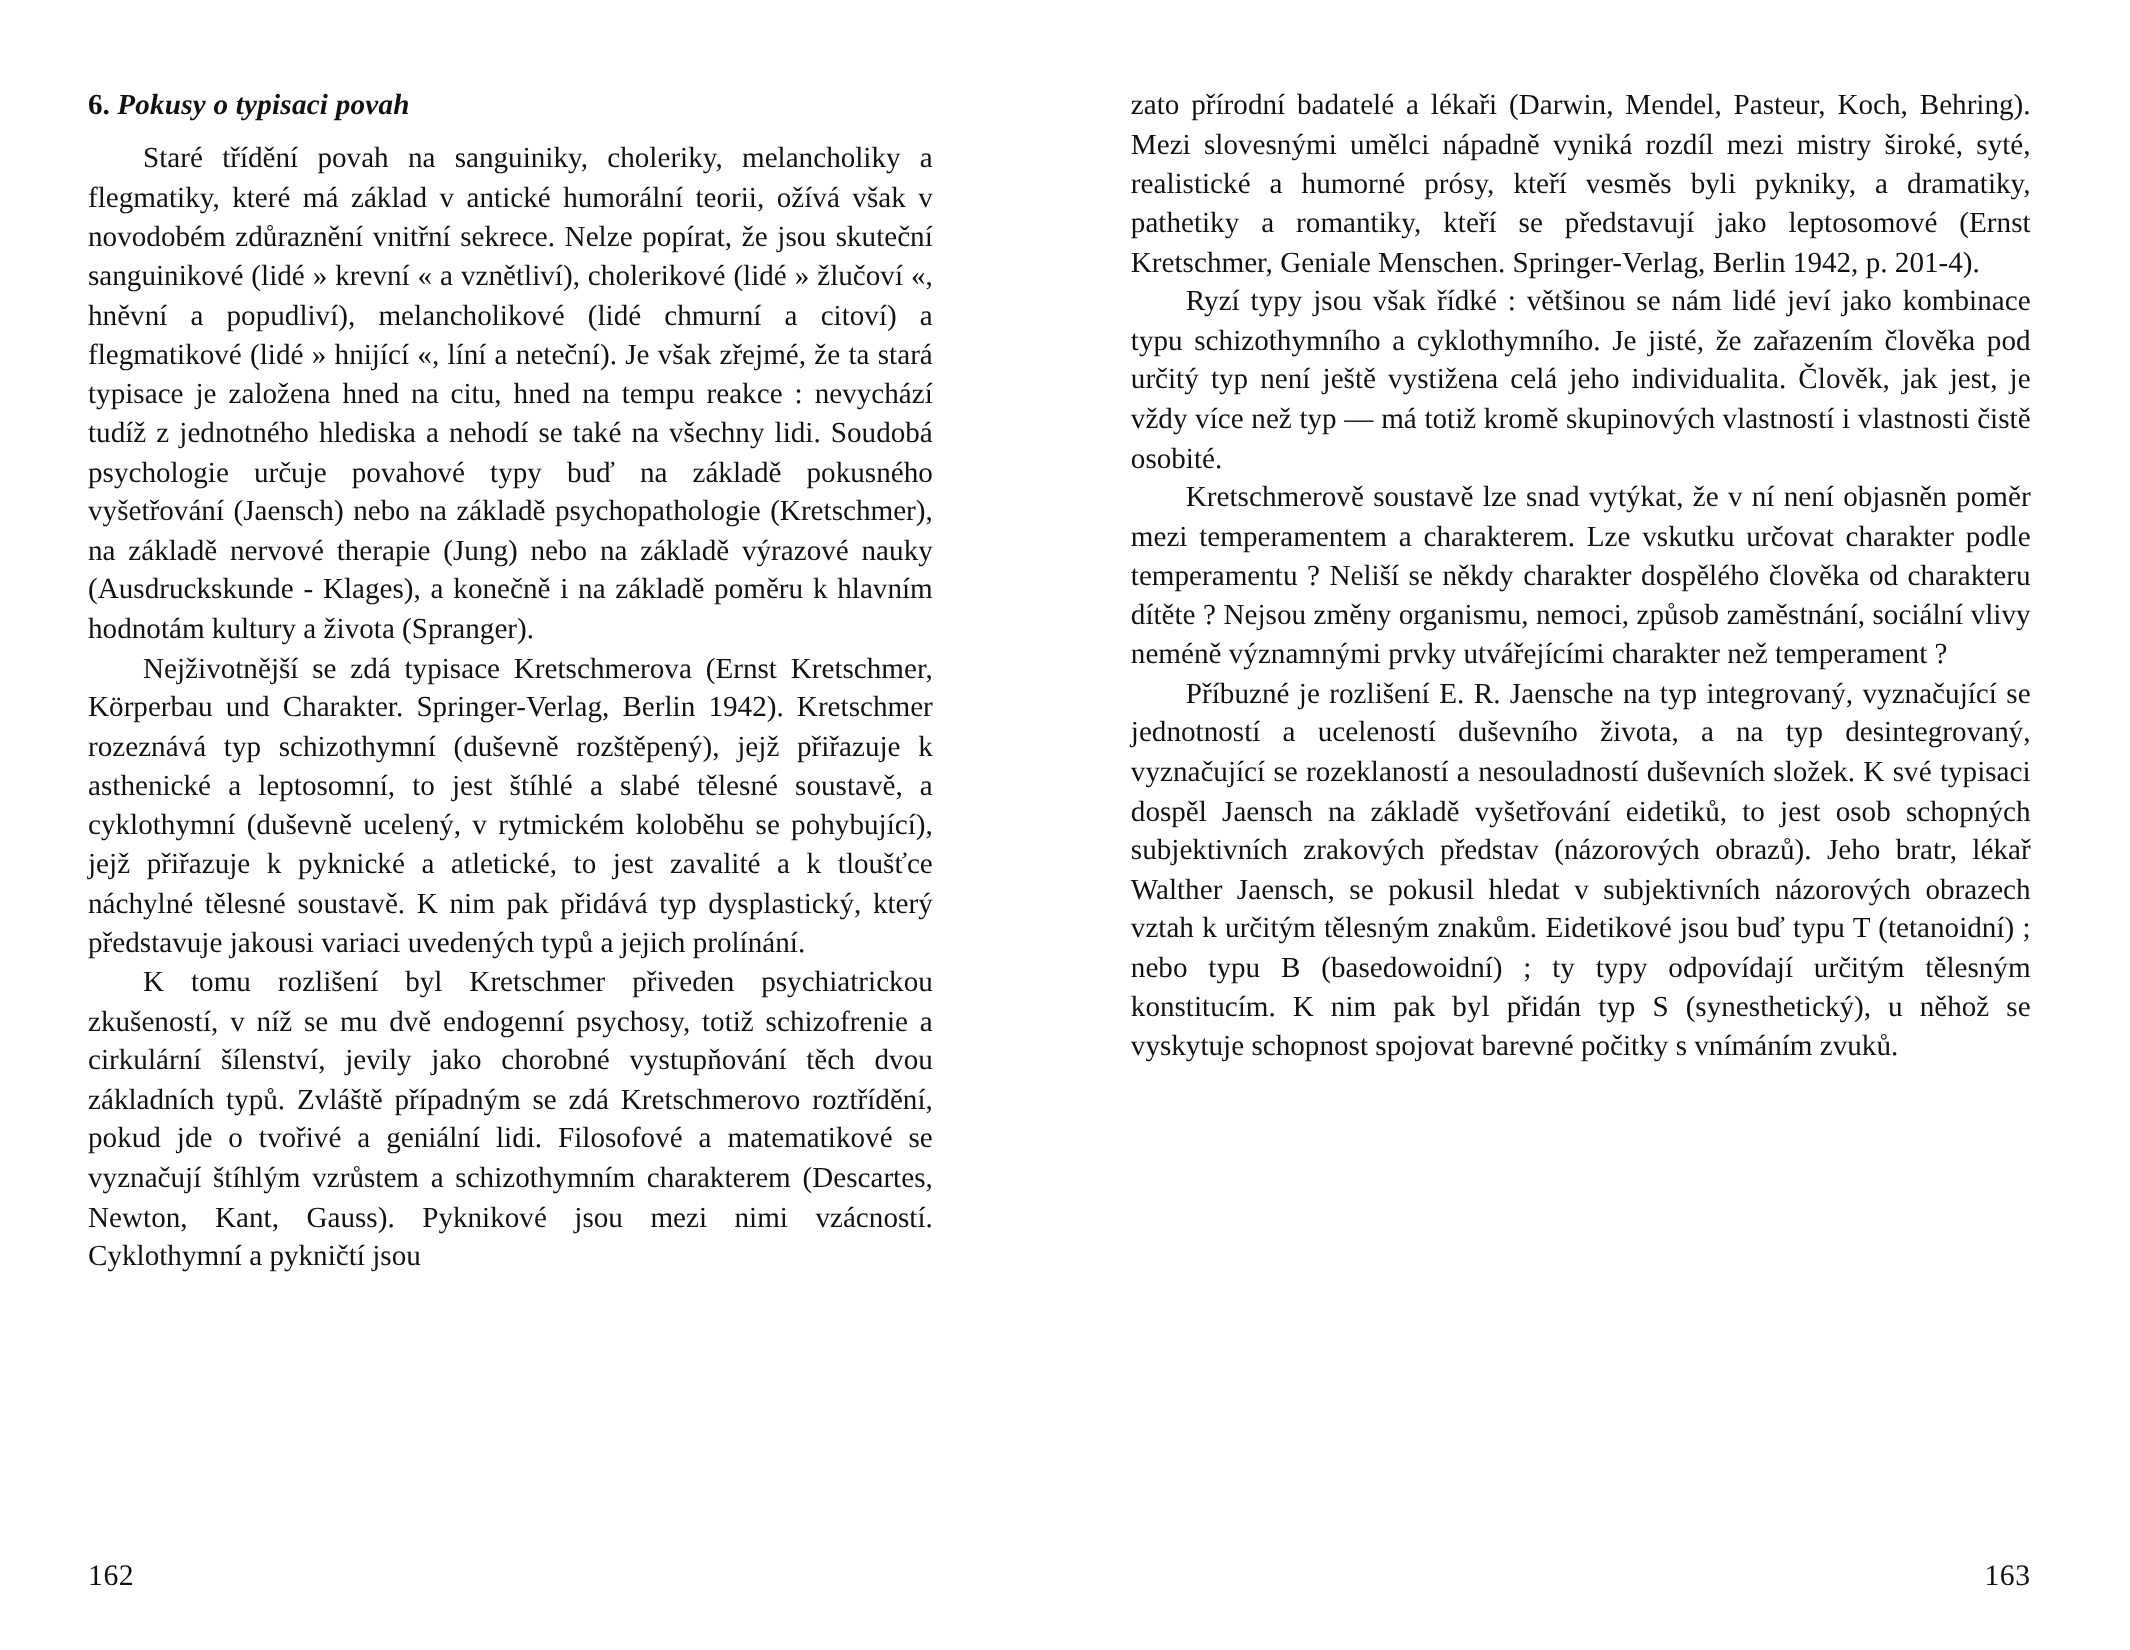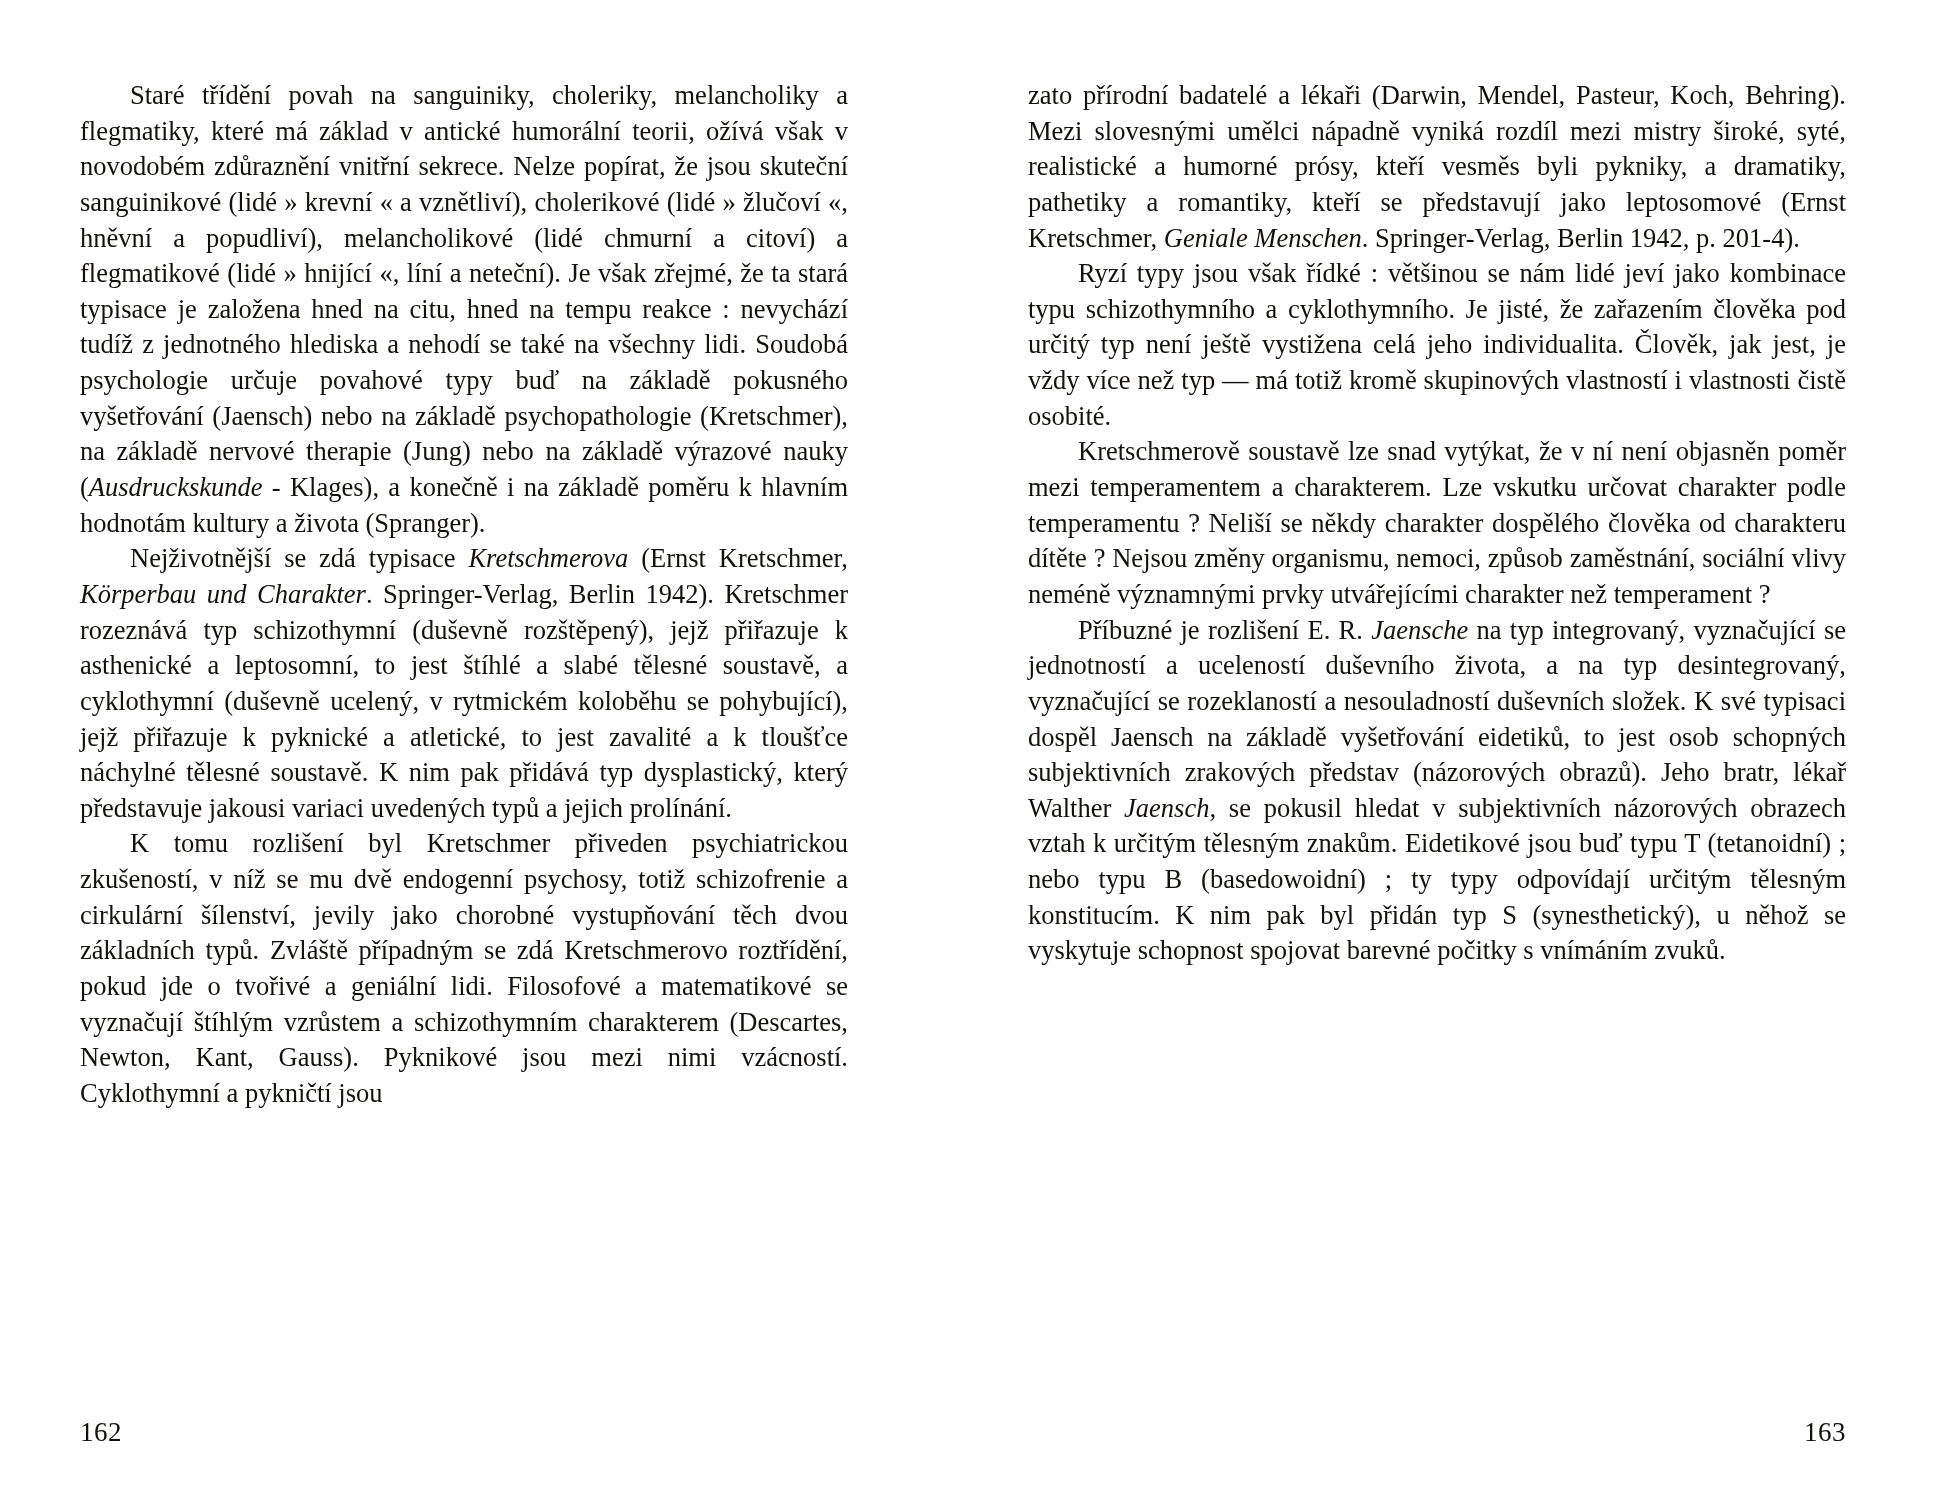--- a/index.html
+++ b/index.html
@@ -54,21 +54,20 @@
     letter-spacing: 0.2px;
   }
   p.para {
     margin: 0;
     text-indent: 50px;
   }
   p.first {
     text-indent: 50px;
   }
   .it {
-    font-style: italic;
   }
   .folio {
     position: absolute;
     bottom: 52px;
     font-size: 27px;
     letter-spacing: 0.5px;
   }
   .folio-left {
     left: 80px;
   }
@@ -77,20 +76,24 @@
   }
 </style>
 </head>
 <body>
 
 <div class="spread">
 
   <div class="page page-left">
     <div class="col-body">
 
+      <h2 class="heading">
+        <span class="num">6.</span>
+        <span class="ttl">Pokusy o typisaci povah</span>
+      </h2>
 
       <p class="para first">Staré třídění povah na sanguiniky, choleriky, melancholiky a flegmatiky, které má základ v antické humorální teorii, ožívá však v novodobém zdůraznění vnitřní sekrece. Nelze popírat, že jsou skuteční sanguinikové (lidé » krevní « a vznětliví), cholerikové (lidé » žlučoví «, hněvní a popudliví), melancholikové (lidé chmurní a citoví) a flegmatikové (lidé » hnijící «, líní a neteční). Je však zřejmé, že ta stará typisace je založena hned na citu, hned na tempu reakce : nevychází tudíž z jednotného hlediska a nehodí se také na všechny lidi. Soudobá psychologie určuje povahové typy buď na základě pokusného vyšetřování (Jaensch) nebo na základě psychopathologie (Kretschmer), na základě nervové therapie (Jung) nebo na základě výrazové nauky (<span class="it">Ausdruckskunde</span> - Klages), a konečně i na základě poměru k hlavním hodnotám kultury a života (Spranger).</p>
       <p class="para">Nejživotnější se zdá typisace <span class="it">Kretschmerova</span> (Ernst Kretschmer, <span class="it">Körperbau und Charakter</span>. Springer-Verlag, Berlin 1942). Kretschmer rozeznává typ schizothymní (duševně rozštěpený), jejž přiřazuje k asthenické a leptosomní, to jest štíhlé a slabé tělesné soustavě, a cyklothymní (duševně ucelený, v rytmickém koloběhu se pohybující), jejž přiřazuje k pyknické a atletické, to jest zavalité a k tloušťce náchylné tělesné soustavě. K nim pak přidává typ dysplastický, který představuje jakousi variaci uvedených typů a jejich prolínání.</p>
       <p class="para">K tomu rozlišení byl Kretschmer přiveden psychiatrickou zkušeností, v níž se mu dvě endogenní psychosy, totiž schizofrenie a cirkulární šílenství, jevily jako chorobné vystupňování těch dvou základních typů. Zvláště případným se zdá Kretschmerovo roztřídění, pokud jde o tvořivé a geniální lidi. Filosofové a matematikové se vyznačují štíhlým vzrůstem a schizothymním charakterem (Descartes, Newton, Kant, Gauss). Pyknikové jsou mezi nimi vzácností. Cyklothymní a pykničtí jsou</p>
 
     </div>
     <div class="folio folio-left">162</div>
   </div>
 
   <div class="page page-right">

